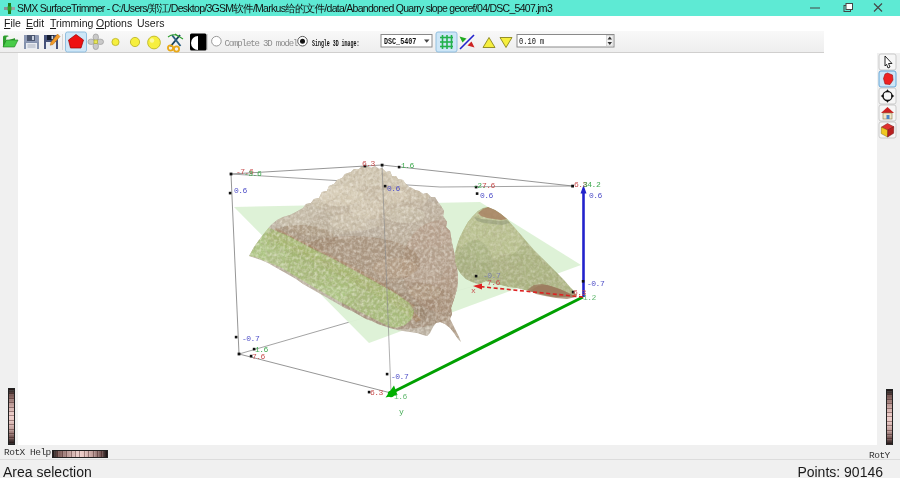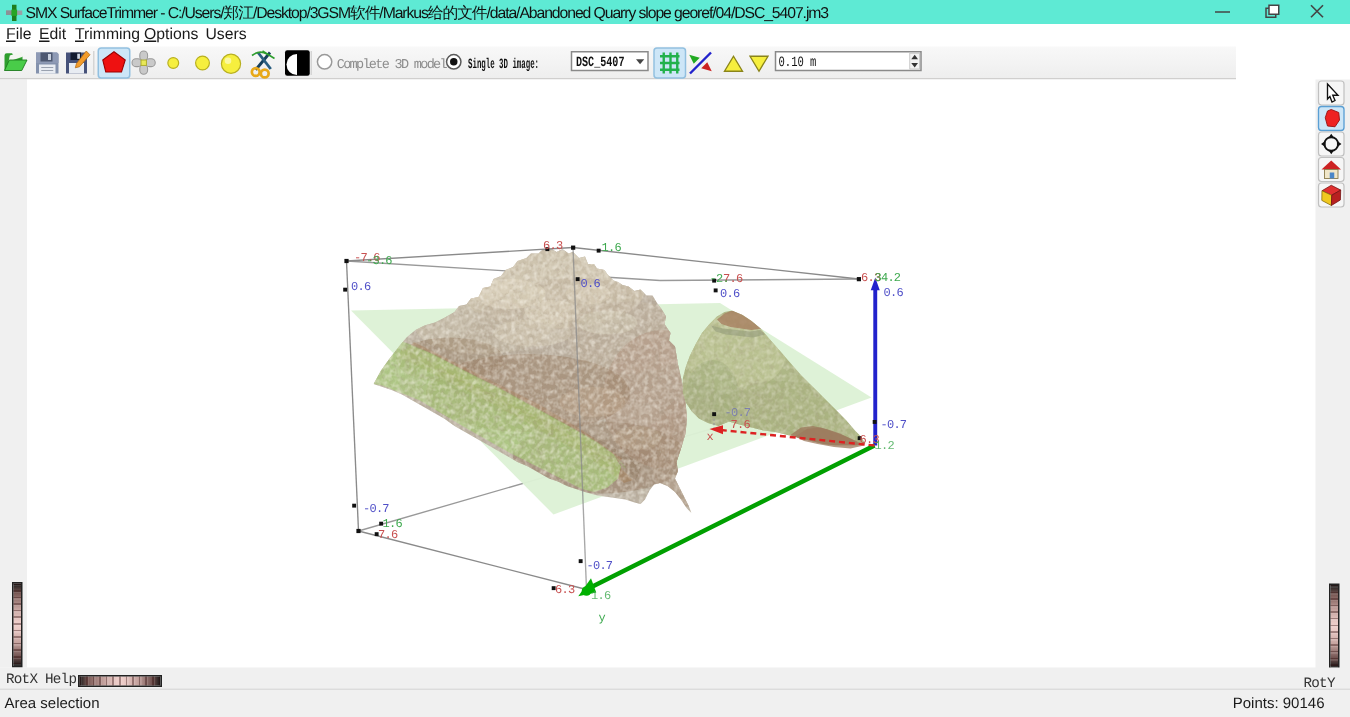--- a/index.html
+++ b/index.html
@@ -22,21 +22,21 @@
 .vslider { position:absolute; width:7px; border:1px solid #222;
   background:linear-gradient(to bottom,#1a1a1a 0%,#7a5955 12%,#c4a29e 30%,#ecccc8 46%,#ecccc8 54%,#c4a29e 72%,#694b49 90%,#141414 100%); }
 .vslider:after { content:""; position:absolute; left:0; top:0; right:0; bottom:0;
   background:repeating-linear-gradient(to bottom, rgba(50,15,15,0.38) 0 1px, rgba(255,255,255,0.1) 1px 2px, rgba(0,0,0,0) 2px 4.4px); }
 #hslider { position:absolute; left:52px; top:450px; width:56px; height:8px; border:1px solid #222;
   background:linear-gradient(to right,#1a1a1a 0%,#7a5955 10%,#c4a29e 30%,#ecccc8 46%,#ecccc8 54%,#c4a29e 72%,#694b49 91%,#141414 100%); }
 #hslider:after { content:""; position:absolute; left:0; top:0; right:0; bottom:0;
   background:repeating-linear-gradient(to right, rgba(50,15,15,0.38) 0 1px, rgba(255,255,255,0.1) 1px 2px, rgba(0,0,0,0) 2px 4.4px); }
 
 #sliderbar { left:0; top:445px; width:900px; height:14px; background:#f0f0f0;text-align:right; }
-#statusbar { left:0; top:459px; width:900px; height:19px; background:#f0f0f0; border-top:1px solid #dcdcdc; font-size:10px; color:#1a1a1a; }
+#statusbar { left:0; top:459px; width:900px; height:19px; background:#f0f0f0; border-top:1px solid #dcdcdc; font-size:14px; color:#1a1a1a; }
 .slabel { position:absolute; font-family:"Liberation Mono", monospace; font-size:9.5px; color:#333; letter-spacing:-0.5px; }
 </style>
 </head>
 <body>
 
 <div id="titlebar" class="abs">
   <svg class="abs" style="left:4px;top:3px" width="11" height="11" viewBox="0 0 11 11">
     <rect x="0" y="4" width="11" height="3" fill="#9aa0a6"></rect>
     <rect x="4" y="0" width="3" height="11" fill="#1e7d1e"></rect>
     <rect x="0" y="4" width="4" height="3" fill="#8b9196"></rect>

